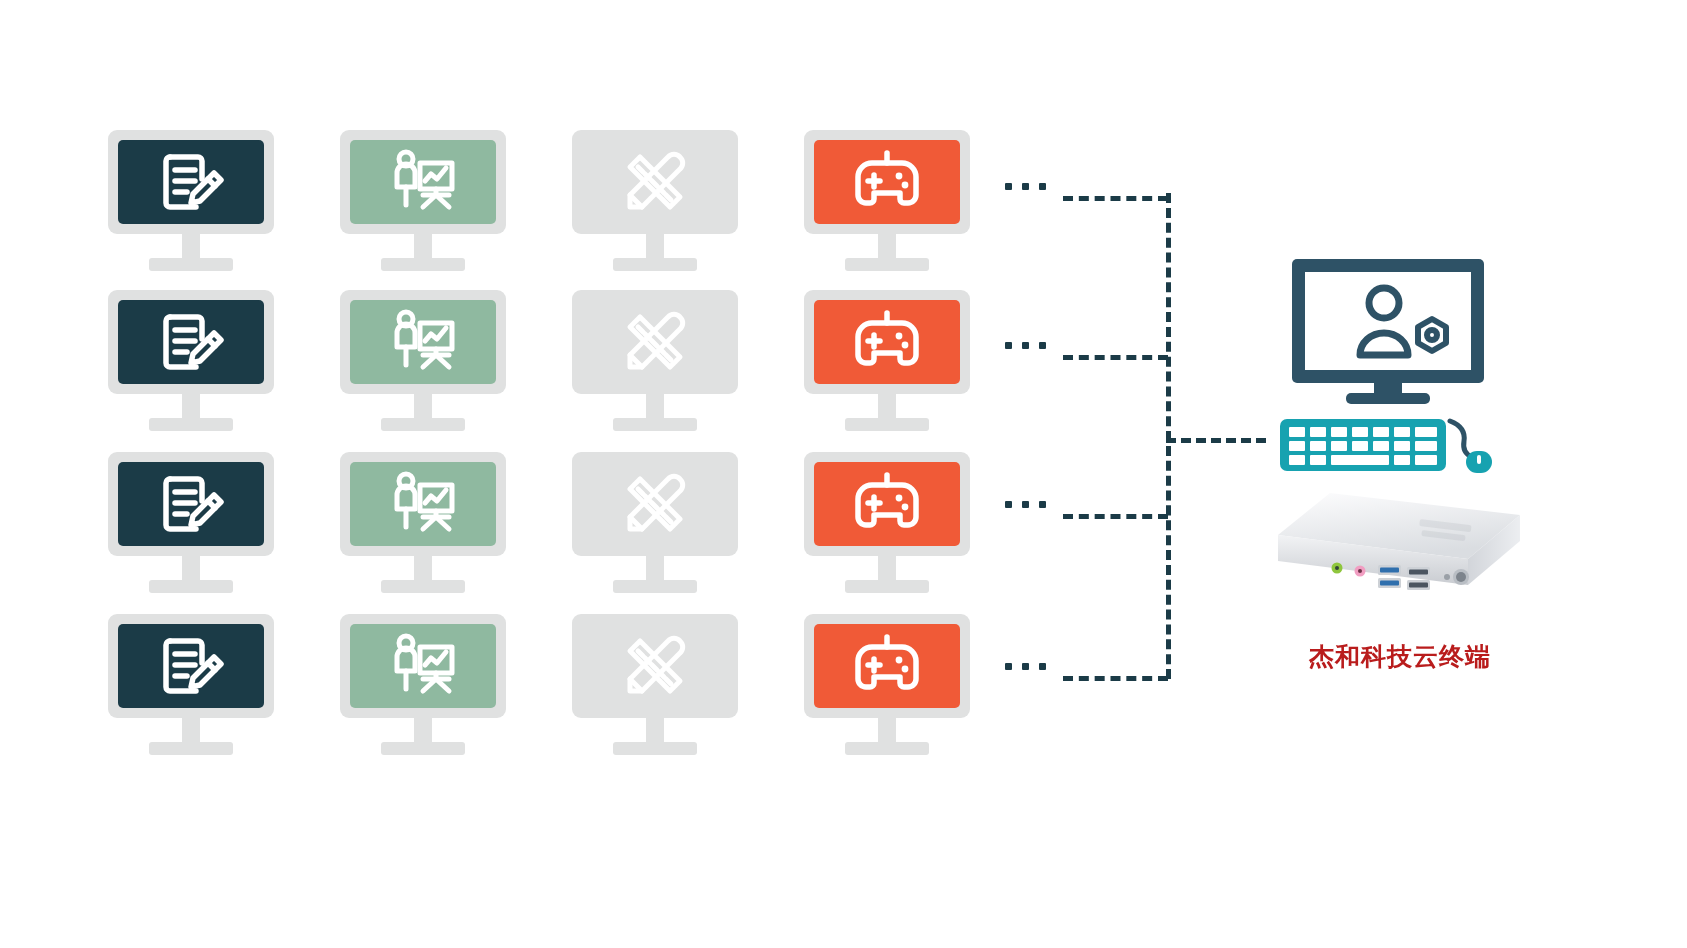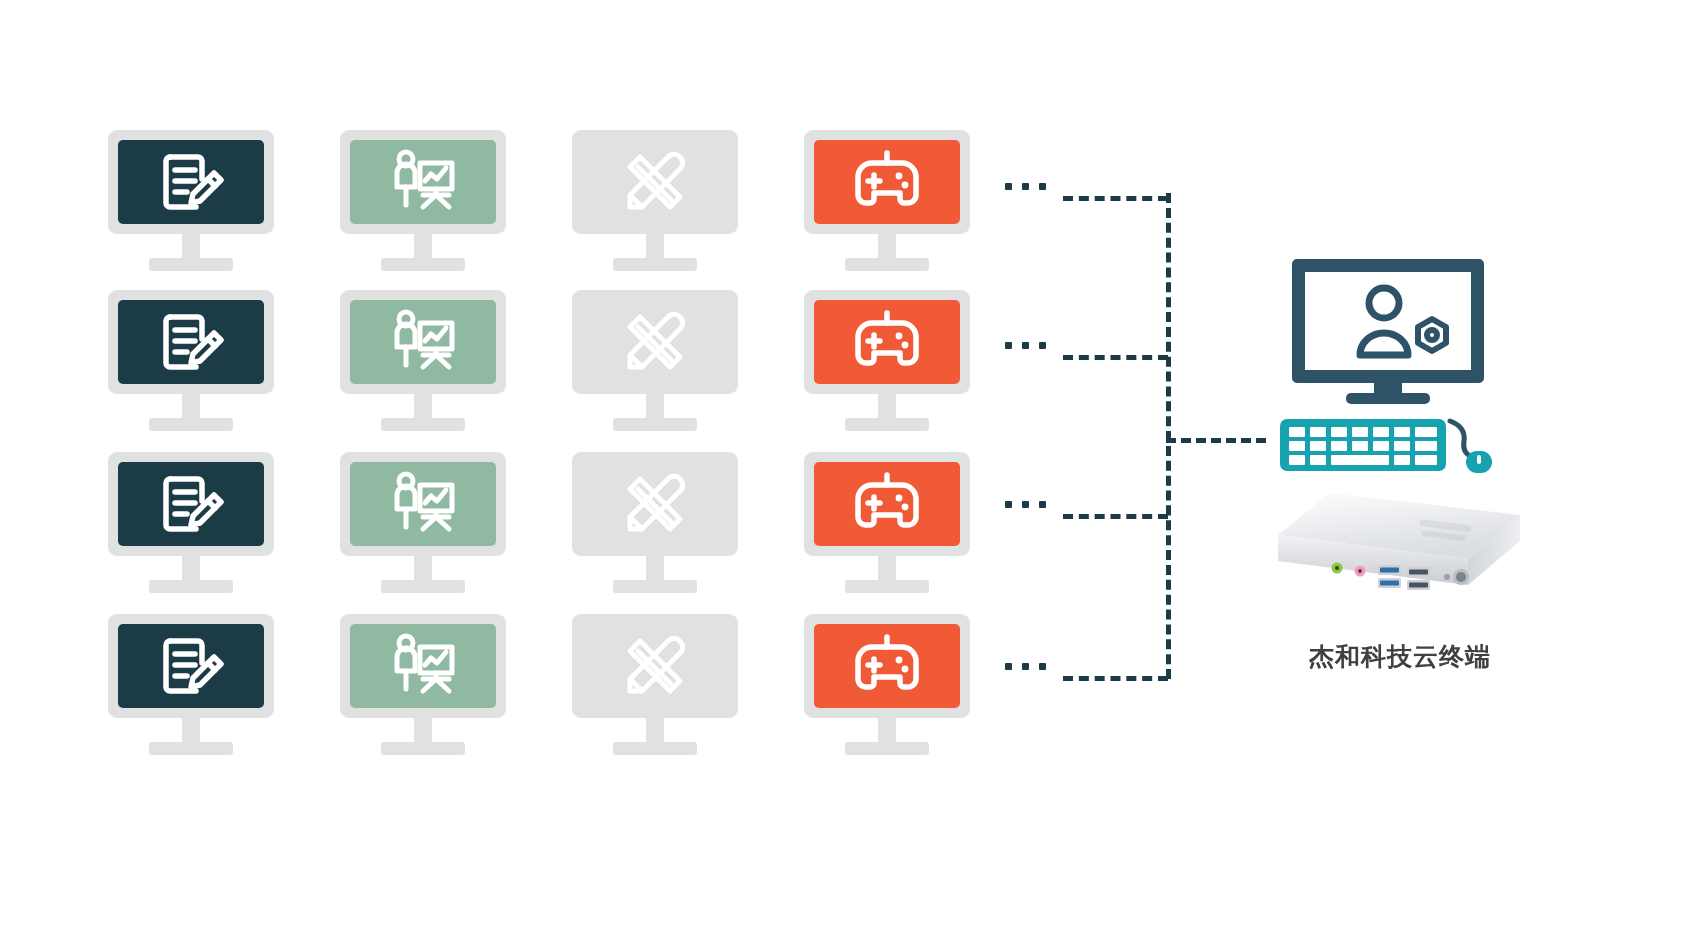--- a/index.html
+++ b/index.html
@@ -122,21 +122,21 @@
     top: 230px;
   }
   #terminal-caption {
     position: absolute;
     left: 0;
     top: 385px;
     width: 260px;
     text-align: center;
     font-size: 25px;
     font-weight: bold;
-    color: #404040;
+    color: #b91c1c;
     letter-spacing: 1px;
     font-family: Liberation Mono, monospace;
   }
 </style>
 </head>
 <body>
 
 <div id="stage">
 
   <div id="client-grid">

